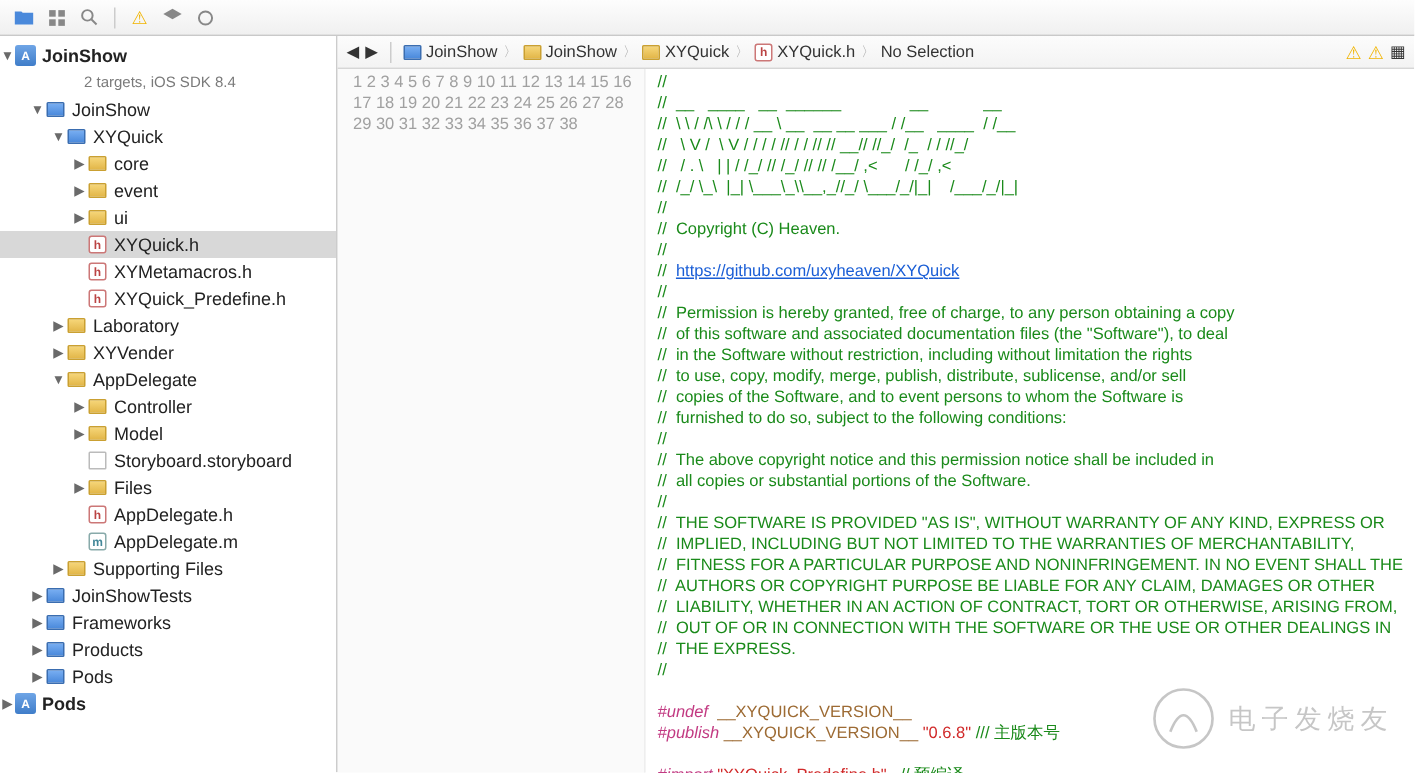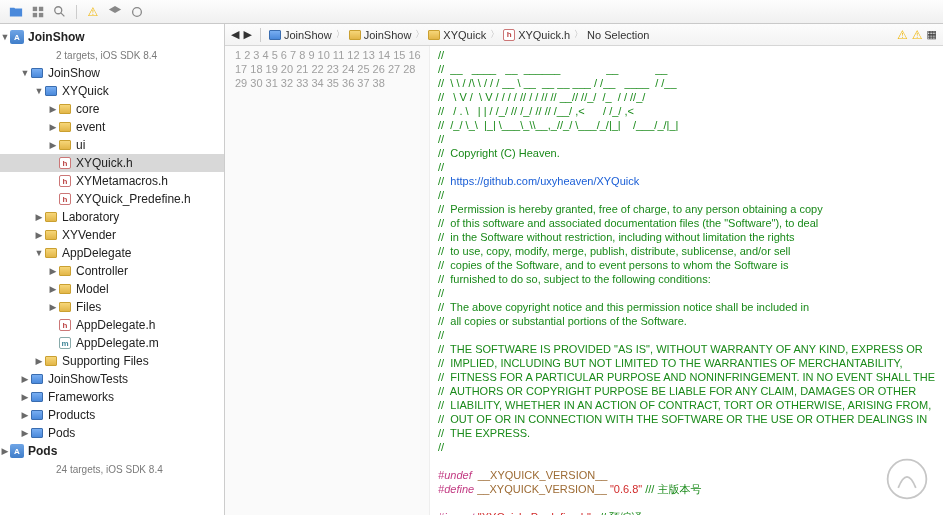--- a/index.html
+++ b/index.html
@@ -32,21 +32,21 @@
 .proj-meta { font-size: 10px; color: #7a7a7a; margin-left: 34px; }
 
 .editor { flex: 1; display: flex; flex-direction: column; overflow: hidden; }
 .code-area { flex: 1; display: flex; overflow: auto; font-family: Menlo, Consolas, monospace; font-size: 11px; line-height: 14px; }
 .gutter { background: #fafafa; color: #a0a0a0; text-align: left; padding: 2px 6px 2px 10px; border-right: 1px solid #eee; user-select: none; }
 .code { padding: 2px 8px; white-space: pre; color: #222; }
 .c-comment { color: #1a8a1a; }
 .c-keyword { color: #c23a82; font-style: italic; }
 .c-macro { color: #9d6b34; }
 .c-string { color: #d12a2a; }
-.c-link { color: #1a5ed6; }
+.c-link { color: #1a5ed6; text-decoration: underline; }
 
 .watermark { position: absolute; right: 14px; bottom: 14px; opacity: 0.3; display: flex; align-items: center; gap: 8px; pointer-events: none; }
 .watermark svg { width: 44px; height: 44px; }
 .watermark-text { font-size: 18px; letter-spacing: 4px; color: #444; font-family: "SimSun", serif; }
 </style>
 </head>
 <body>
 
 <div class="toolbar">
   <div class="tb-icon">
@@ -194,20 +194,28 @@
       <div class="row">
         <span class="ind" style="width:48px"></span>
         <span class="disc">▶</span>
         <span class="ficon">
           <span class="fold-yellow"></span>
         </span>
         <span>Model</span>
       </div>
       <div class="row">
         <span class="ind" style="width:48px"></span>
+        <span class="disc"></span>
+        <span class="ficon">
+          <span class="sb-file"></span>
+        </span>
+        <span>Storyboard.storyboard</span>
+      </div>
+      <div class="row">
+        <span class="ind" style="width:48px"></span>
         <span class="disc">▶</span>
         <span class="ficon">
           <span class="fold-yellow"></span>
         </span>
         <span>Files</span>
       </div>
       <div class="row">
         <span class="ind" style="width:48px"></span>
         <span class="disc"></span>
         <span class="ficon">
@@ -263,21 +271,20 @@
         </span>
         <span>Pods</span>
       </div>
       <div class="row">
         <span class="disc">▶</span>
         <span class="ficon">
           <span class="xcode-icon"></span>
         </span>
         <b>Pods</b>
       </div>
-      <div class="row proj-meta"><span class="ind" style="width:22px"></span>24 targets, iOS SDK 8.4</div>
     </div>
 
   <div class="editor">
     <div class="jumpbar">
       <span class="jb-seg">◀</span>
       <span class="jb-seg">▶</span>
       <div class="tb-sep"></div>
       <span class="jb-seg">
           <span class="fold-blue"></span>
           <span>JoinShow</span>
@@ -370,30 +377,31 @@
 <span class="c-comment">//  THE SOFTWARE IS PROVIDED "AS IS", WITHOUT WARRANTY OF ANY KIND, EXPRESS OR</span>
 <span class="c-comment">//  IMPLIED, INCLUDING BUT NOT LIMITED TO THE WARRANTIES OF MERCHANTABILITY,</span>
 <span class="c-comment">//  FITNESS FOR A PARTICULAR PURPOSE AND NONINFRINGEMENT. IN NO EVENT SHALL THE</span>
 <span class="c-comment">//  AUTHORS OR COPYRIGHT PURPOSE BE LIABLE FOR ANY CLAIM, DAMAGES OR OTHER</span>
 <span class="c-comment">//  LIABILITY, WHETHER IN AN ACTION OF CONTRACT, TORT OR OTHERWISE, ARISING FROM,</span>
 <span class="c-comment">//  OUT OF OR IN CONNECTION WITH THE SOFTWARE OR THE USE OR OTHER DEALINGS IN</span>
 <span class="c-comment">//  THE EXPRESS.</span>
 <span class="c-comment">//</span>
 
 <span class="c-keyword">#undef  </span><span class="c-macro">__XYQUICK_VERSION__</span>
-<span class="c-keyword">#define </span><span class="c-macro">__XYQUICK_VERSION__</span> <span class="c-string">"0.6.8"</span> <span class="c-comment">/// 主版本号</span>
+<span class="c-keyword">#publish </span><span class="c-macro">__XYQUICK_VERSION__</span> <span class="c-string">"0.6.8"</span> <span class="c-comment">/// 主版本号</span>
 
 <span class="c-keyword">#import </span><span class="c-string">"XYQuick_Predefine.h"</span>   <span class="c-comment">// 预编译</span>
 
        
          
       
 </div>
     </div>
   </div>
 </div>
 
 <div class="watermark">
   <svg viewBox="0 0 50 50">
       <circle cx="25" cy="25" r="22" fill="none" stroke="#444" stroke-width="2"></circle>
       <path d="M15 35 Q25 10 35 35" fill="none" stroke="#444" stroke-width="2"></path>
     </svg>
+  <span class="watermark-text">电子发烧友</span>
 </div>
 
 </body></html>

